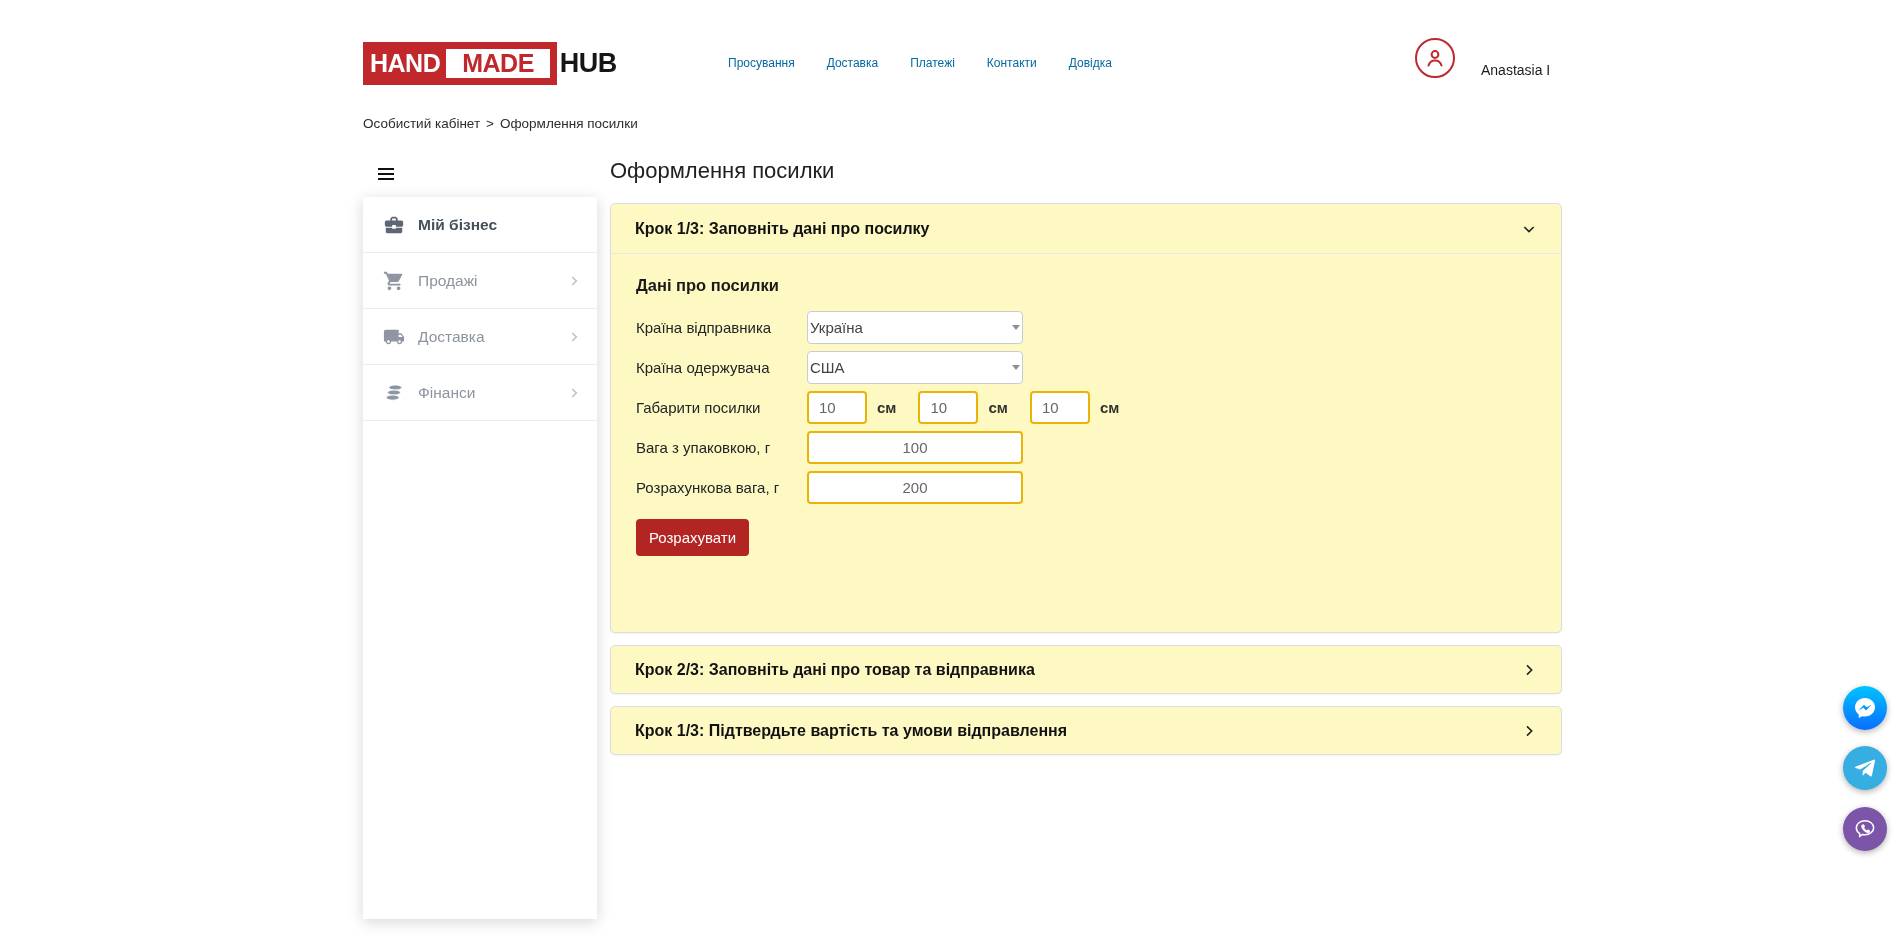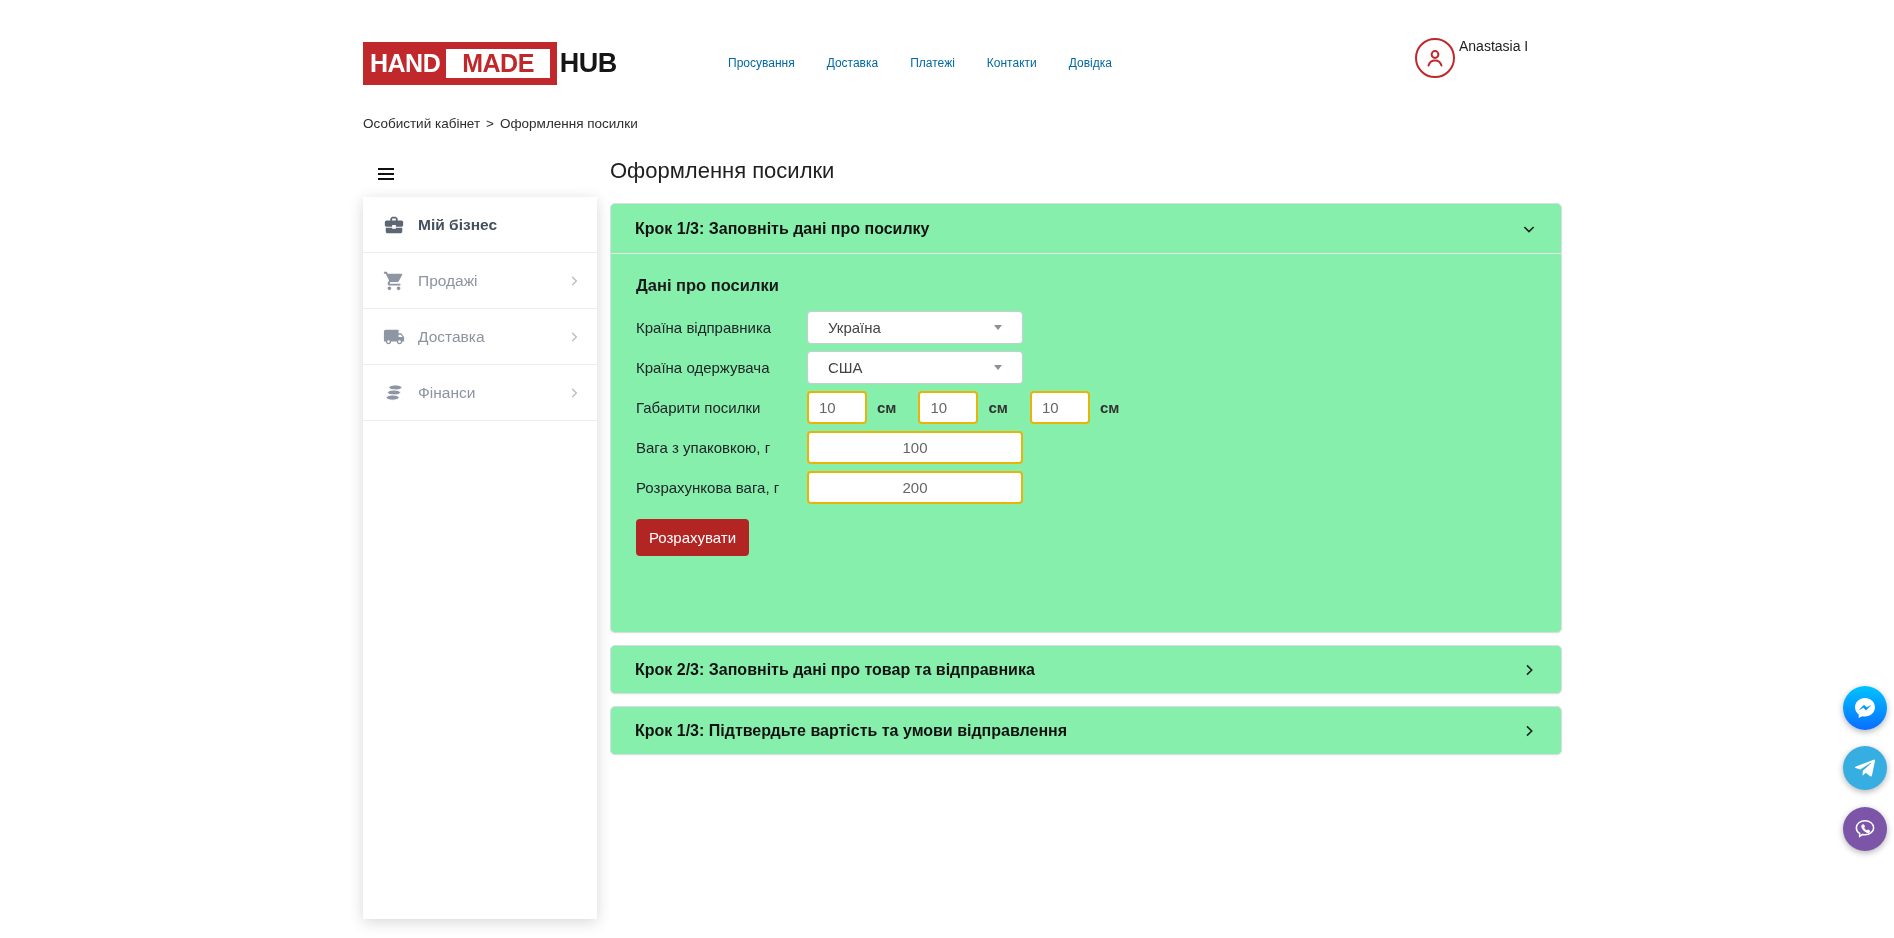--- a/index.html
+++ b/index.html
@@ -10,21 +10,21 @@
   
   .logo { left:363px; top:42px; display:flex; align-items:center; cursor:pointer; }
   .logo-red { background:#c0282c; color:#fff; display:flex; align-items:center;
               padding:7px 7px; font-weight:800; font-size:25px; letter-spacing:-.5px; gap:6px; }
   .logo-made { background:#fff; color:#c0282c; padding:0 16px; }
   .logo-hub { color:#161616; font-weight:800; font-size:27px; letter-spacing:-.5px; margin-left:3px; }
 
   .nav { left:728px; top:46px; display:flex; gap:32px; align-items:center; height:34px; }
   .nav a { font-size:12px; color:#0369a1; text-decoration:none; cursor:pointer; }
 
-  .user { left:1415px; top:38px; display:flex; align-items:flex-start; gap:4px; cursor:pointer; }
+  .user { left:1415px; top:38px; display:flex; align-items:flex-end; gap:26px; cursor:pointer; }
   .avatar { width:40px; height:40px; border:2px solid #c0282c; border-radius:50%;
             display:flex; align-items:center; justify-content:center; background:#fff; }
   .user-name { font-size:14px; color:#1c1c1c; }
 
   .breadcrumb { left:363px; top:116px; font-size:13.5px; color:#2d2d2d; display:flex; gap:6px; }
   .breadcrumb .crumb { cursor:pointer; }
 
   
   .hamburger { left:378px; top:168px; width:16px; cursor:pointer; }
   .hamburger span { display:block; height:2px; background:#111; margin-bottom:3px; }
@@ -34,38 +34,38 @@
   .side-item { height:56px; display:flex; align-items:center; padding:0 16px 0 20px;
                border-bottom:1px solid #ededed; cursor:pointer; background:#fff; }
   .side-item .ic { width:22px; height:22px; margin-right:13px; flex:0 0 auto; }
   .side-item .lbl { font-size:15.5px; color:#8d949f; font-weight:500; flex:1; }
   .side-item.active .lbl { color:#44505c; font-weight:700; }
   .side-chevron { width:14px; height:14px; }
 
   
   .page-title { left:610px; top:158px; font-size:22px; font-weight:400; color:#202020; }
 
-  .card { left:610px; width:952px; background:#86efac; border:1px solid #dadde1;
+  .card { left:610px; width:952px; background:#fef9c3; border:1px solid #dadde1;
           border-radius:5px; box-shadow:0 1px 2px rgba(0,0,0,.05); }
   .card-head { height:50px; display:flex; align-items:center; padding:0 24px;
                cursor:pointer; }
   .card-head .head-lbl { font-size:16px; font-weight:700; color:#121212; flex:1; }
   .step1 { top:203px; height:430px; }
   .step1 .card-head { border-bottom:1px solid #e6e8ea; }
   .step2 { top:645px; height:49px; }
   .step3 { top:706px; height:49px; }
   .step2 .card-head, .step3 .card-head { height:47px; }
 
   .card-body { padding:22px 25px; }
   .form-heading { font-size:16.5px; font-weight:700; color:#1a1a1a; margin-bottom:16px; }
 
   .frow { display:flex; align-items:center; margin-bottom:7px; }
   .flabel { width:171px; font-size:15px; color:#212529; flex:0 0 auto; }
   .select { width:216px; height:33px; border:1px solid #c6ccd2; border-radius:4px;
-            display:flex; align-items:center; padding:0 20px; font-size:15px; color:#444;
+            display:flex; align-items:center; padding:0 2px; font-size:15px; color:#444;
             background:#fff; cursor:pointer; }
   .select .sel-val { flex:1; }
   .caret { width:0; height:0; border-left:4.5px solid transparent;
            border-right:4.5px solid transparent; border-top:5.5px solid #8a9097; }
   .tinput { height:33px; border:2px solid #eab308; border-radius:4px; padding:0 10px;
             font-size:15px; color:#666; font-family:"Liberation Sans",sans-serif; outline:none; }
   .dim { width:60px; margin-right:10px; }
   .unit { font-size:15px; font-weight:600; color:#333; margin-right:22px; }
   .wide { width:216px;text-align:center; }
 

